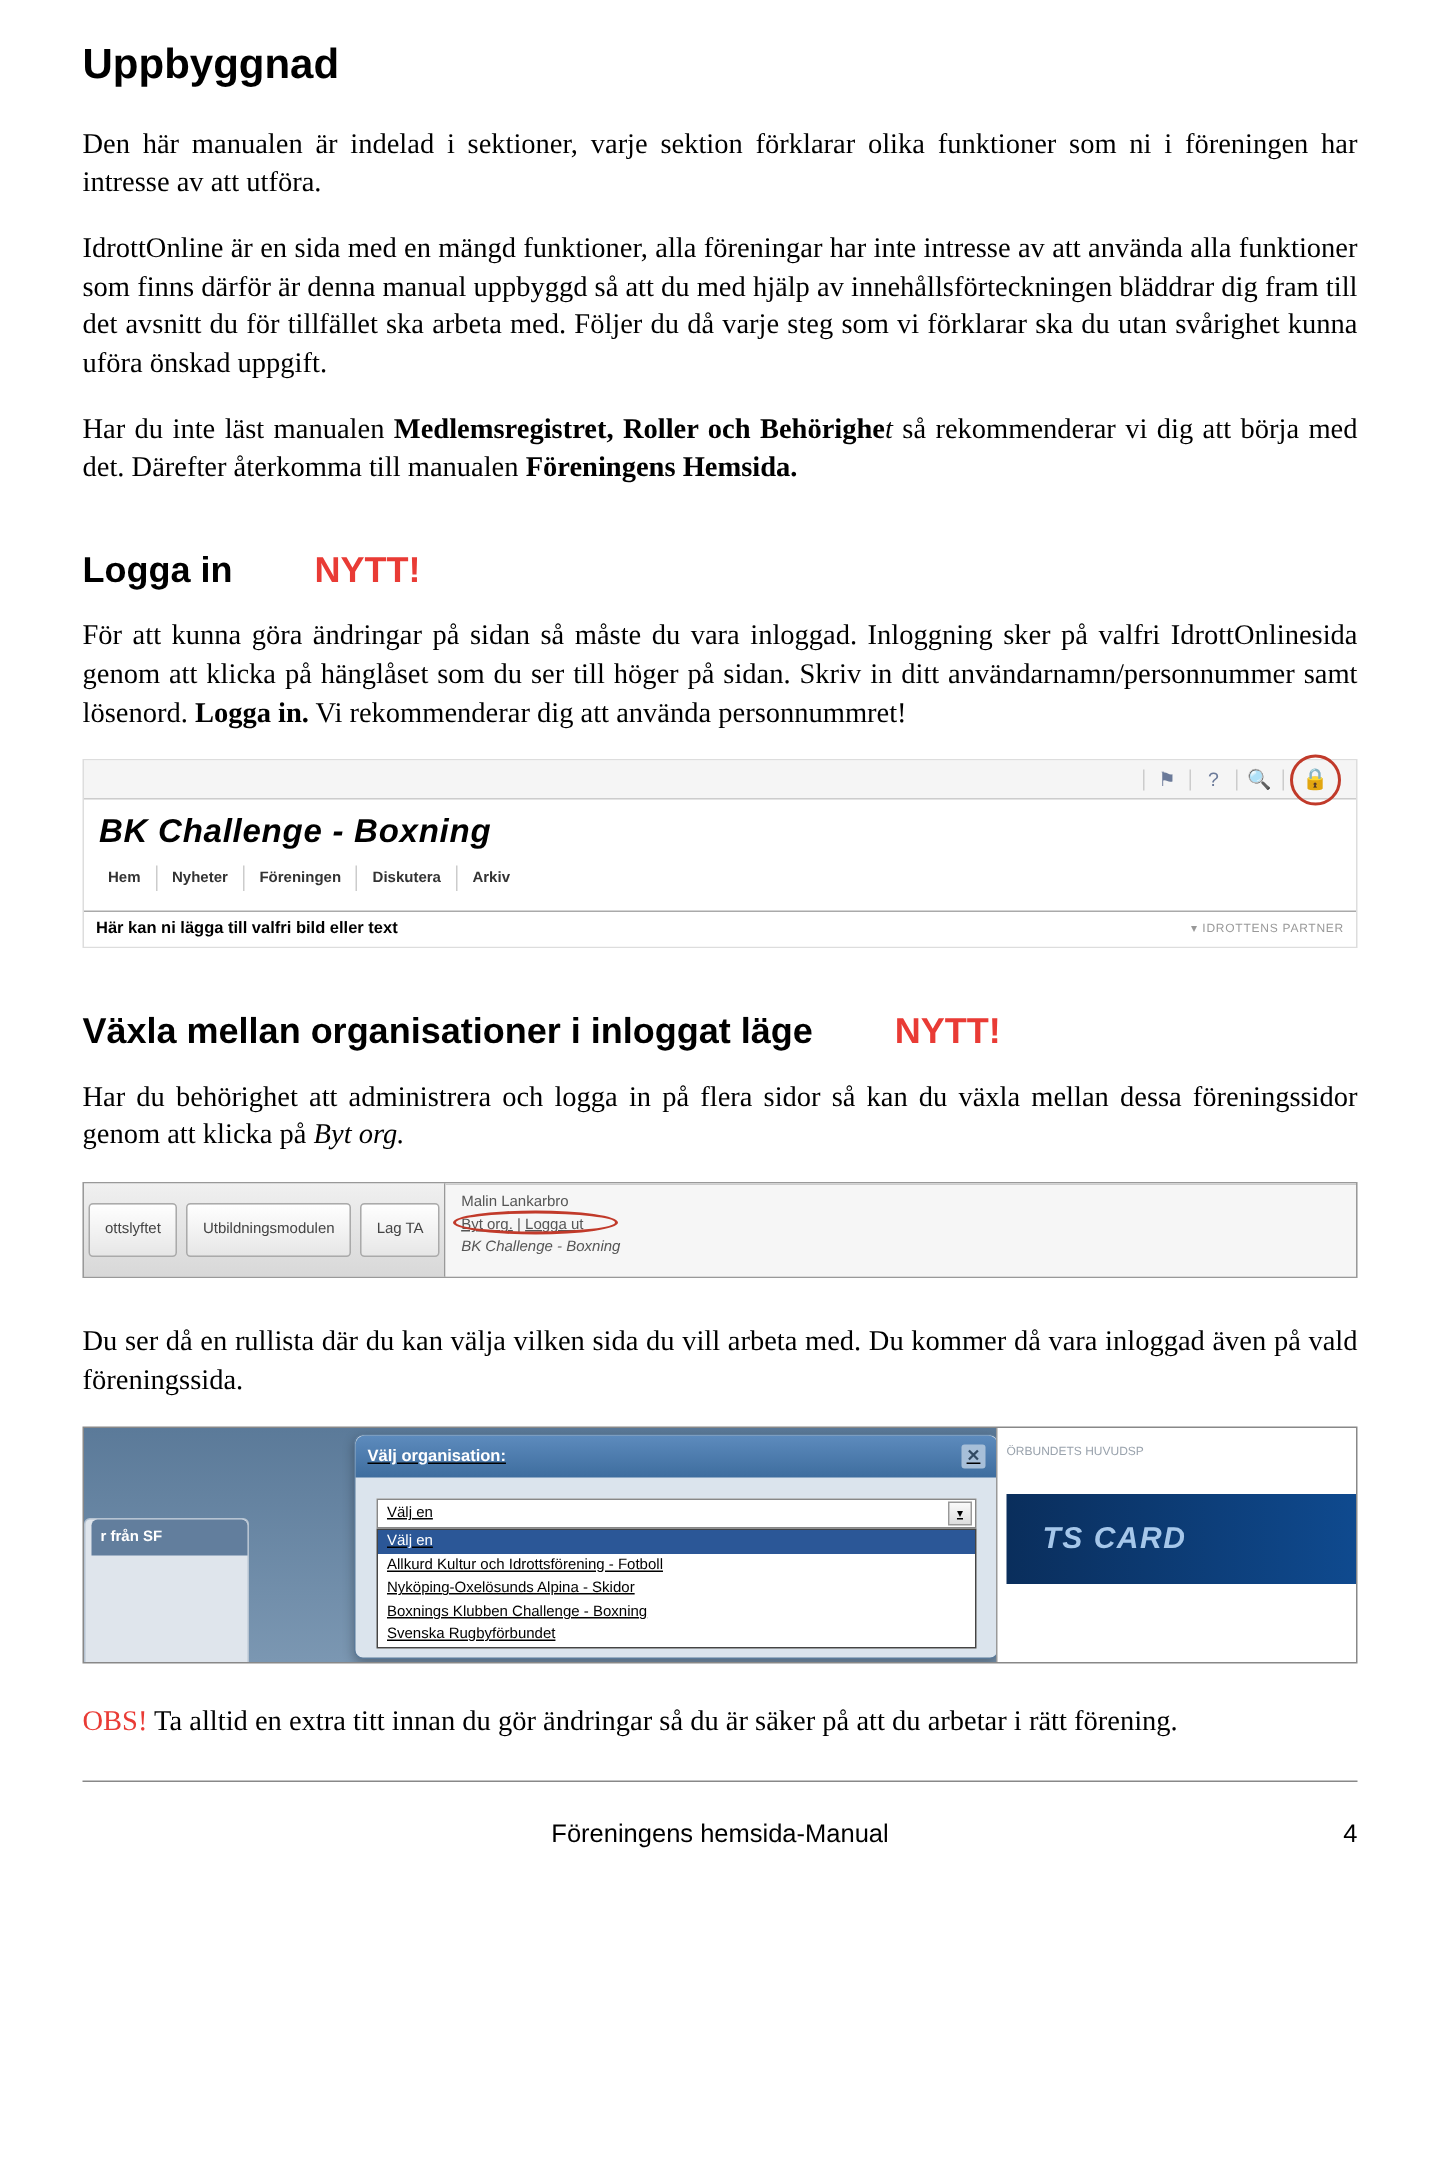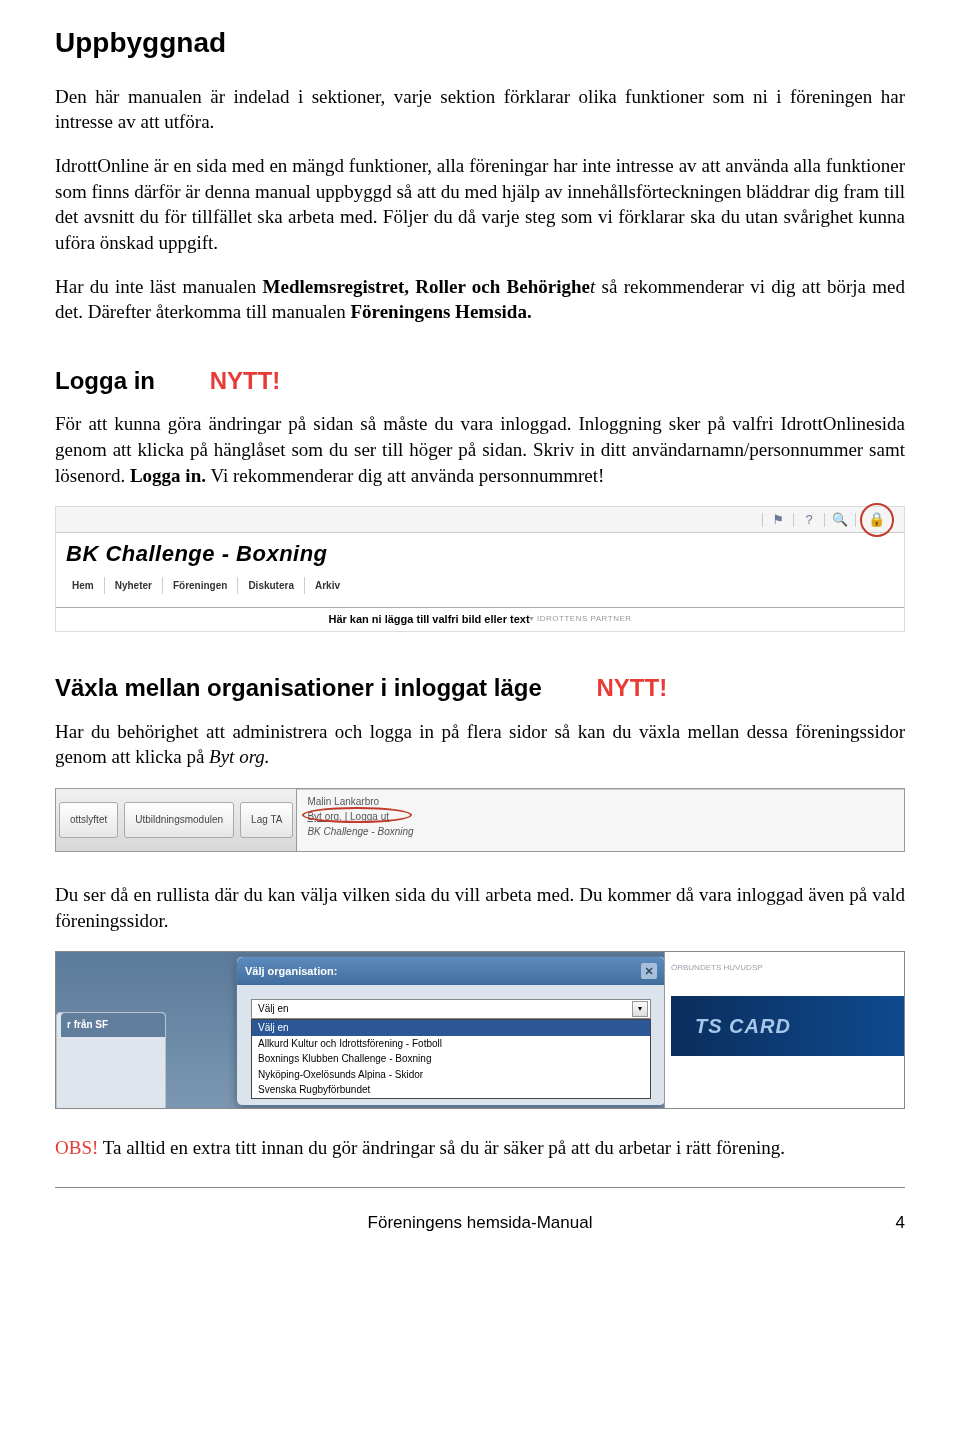--- a/index.html
+++ b/index.html
@@ -87,21 +87,21 @@
   }
   .shot1-nav div {
     padding: 2px 10px;
     border-right: 1px solid #ccc;
     font-weight: bold;
     color: #333;
   }
   .shot1-nav div:last-child { border-right: none; }
   .shot1-sub {
     display: flex;
-    justify-content: center;
+    justify-content: space-between;
     align-items: center;
     background: #fff;
     padding: 4px 8px;
     font-weight: bold;
     font-size: 11px;
   }
   .shot1-partner {
     font-size: 8px;
     color: #999;
     letter-spacing: 0.5px;
@@ -189,20 +189,21 @@
     border-radius: 4px 4px 0 0;
   }
   .shot3-dialog {
     position: absolute;
     left: 180px; top: 4px;
     width: 430px;
     background: #dbe4ed;
     border: 1px solid #5b7a99;
     border-radius: 6px;
     box-shadow: 0 3px 8px rgba(0,0,0,0.3);
+    text-decoration: underline;
   }
   .shot3-dialog-hdr {
     height: 28px;
     background: linear-gradient(#5d8bbd,#3e6d9e);
     color: #fff;
     font-weight: bold;
     font-size: 11px;
     display: flex;
     align-items: center;
     justify-content: space-between;
@@ -376,42 +377,42 @@
     <div class="byt-row">
       <span class="ellipse"></span>
       <span style="text-decoration:underline;">Byt org.</span>
       <span> | </span>
       <span style="text-decoration:underline;">Logga ut</span>
     </div>
     <div><i>BK Challenge - Boxning</i></div>
   </div>
 </div>
 
-<p>Du ser då en rullista där du kan välja vilken sida du vill arbeta med. Du kommer då vara inloggad även på vald föreningssidor.</p>
+<p>Du ser då en rullista där du kan välja vilken sida du vill arbeta med. Du kommer då vara inloggad även på vald föreningssida.</p>
 
 <div class="shot3">
   <div class="shot3-leftpanel">
     <div class="hdr">r från SF</div>
   </div>
 
   <div class="shot3-dialog">
     <div class="shot3-dialog-hdr">
       <span>Välj organisation:</span>
       <span class="shot3-close">✕</span>
     </div>
     <div class="shot3-body">
       <div class="shot3-select">
         <span>Välj en</span>
         <span class="arrow">▾</span>
       </div>
       <div class="shot3-options">
         <div class="opt selected">Välj en</div>
         <div class="opt">Allkurd Kultur och Idrottsförening - Fotboll</div>
+        <div class="opt">Nyköping-Oxelösunds Alpina - Skidor</div>
         <div class="opt">Boxnings Klubben Challenge - Boxning</div>
-        <div class="opt">Nyköping-Oxelösunds Alpina - Skidor</div>
         <div class="opt">Svenska Rugbyförbundet</div>
       </div>
     </div>
   </div>
 
   <div class="shot3-right">
     <div class="subt">ÖRBUNDETS HUVUDSP</div>
     <div class="card">
       <span class="card-text">TS CARD</span>
     </div>

